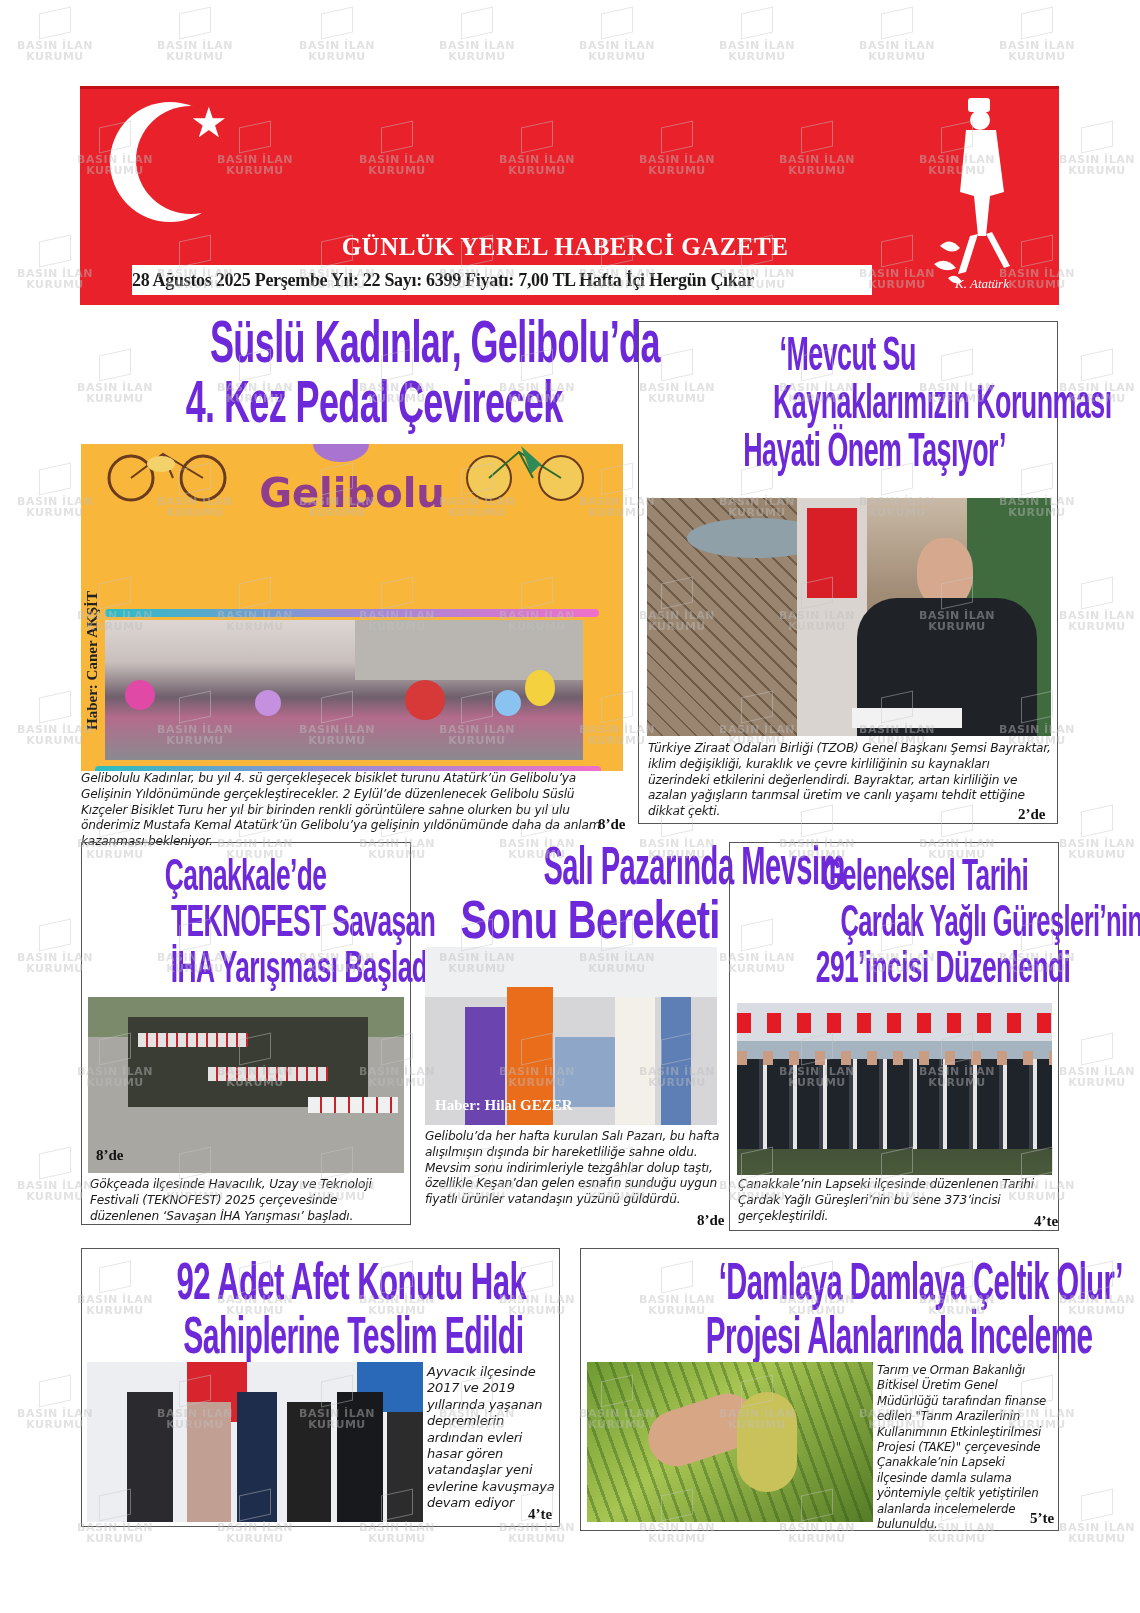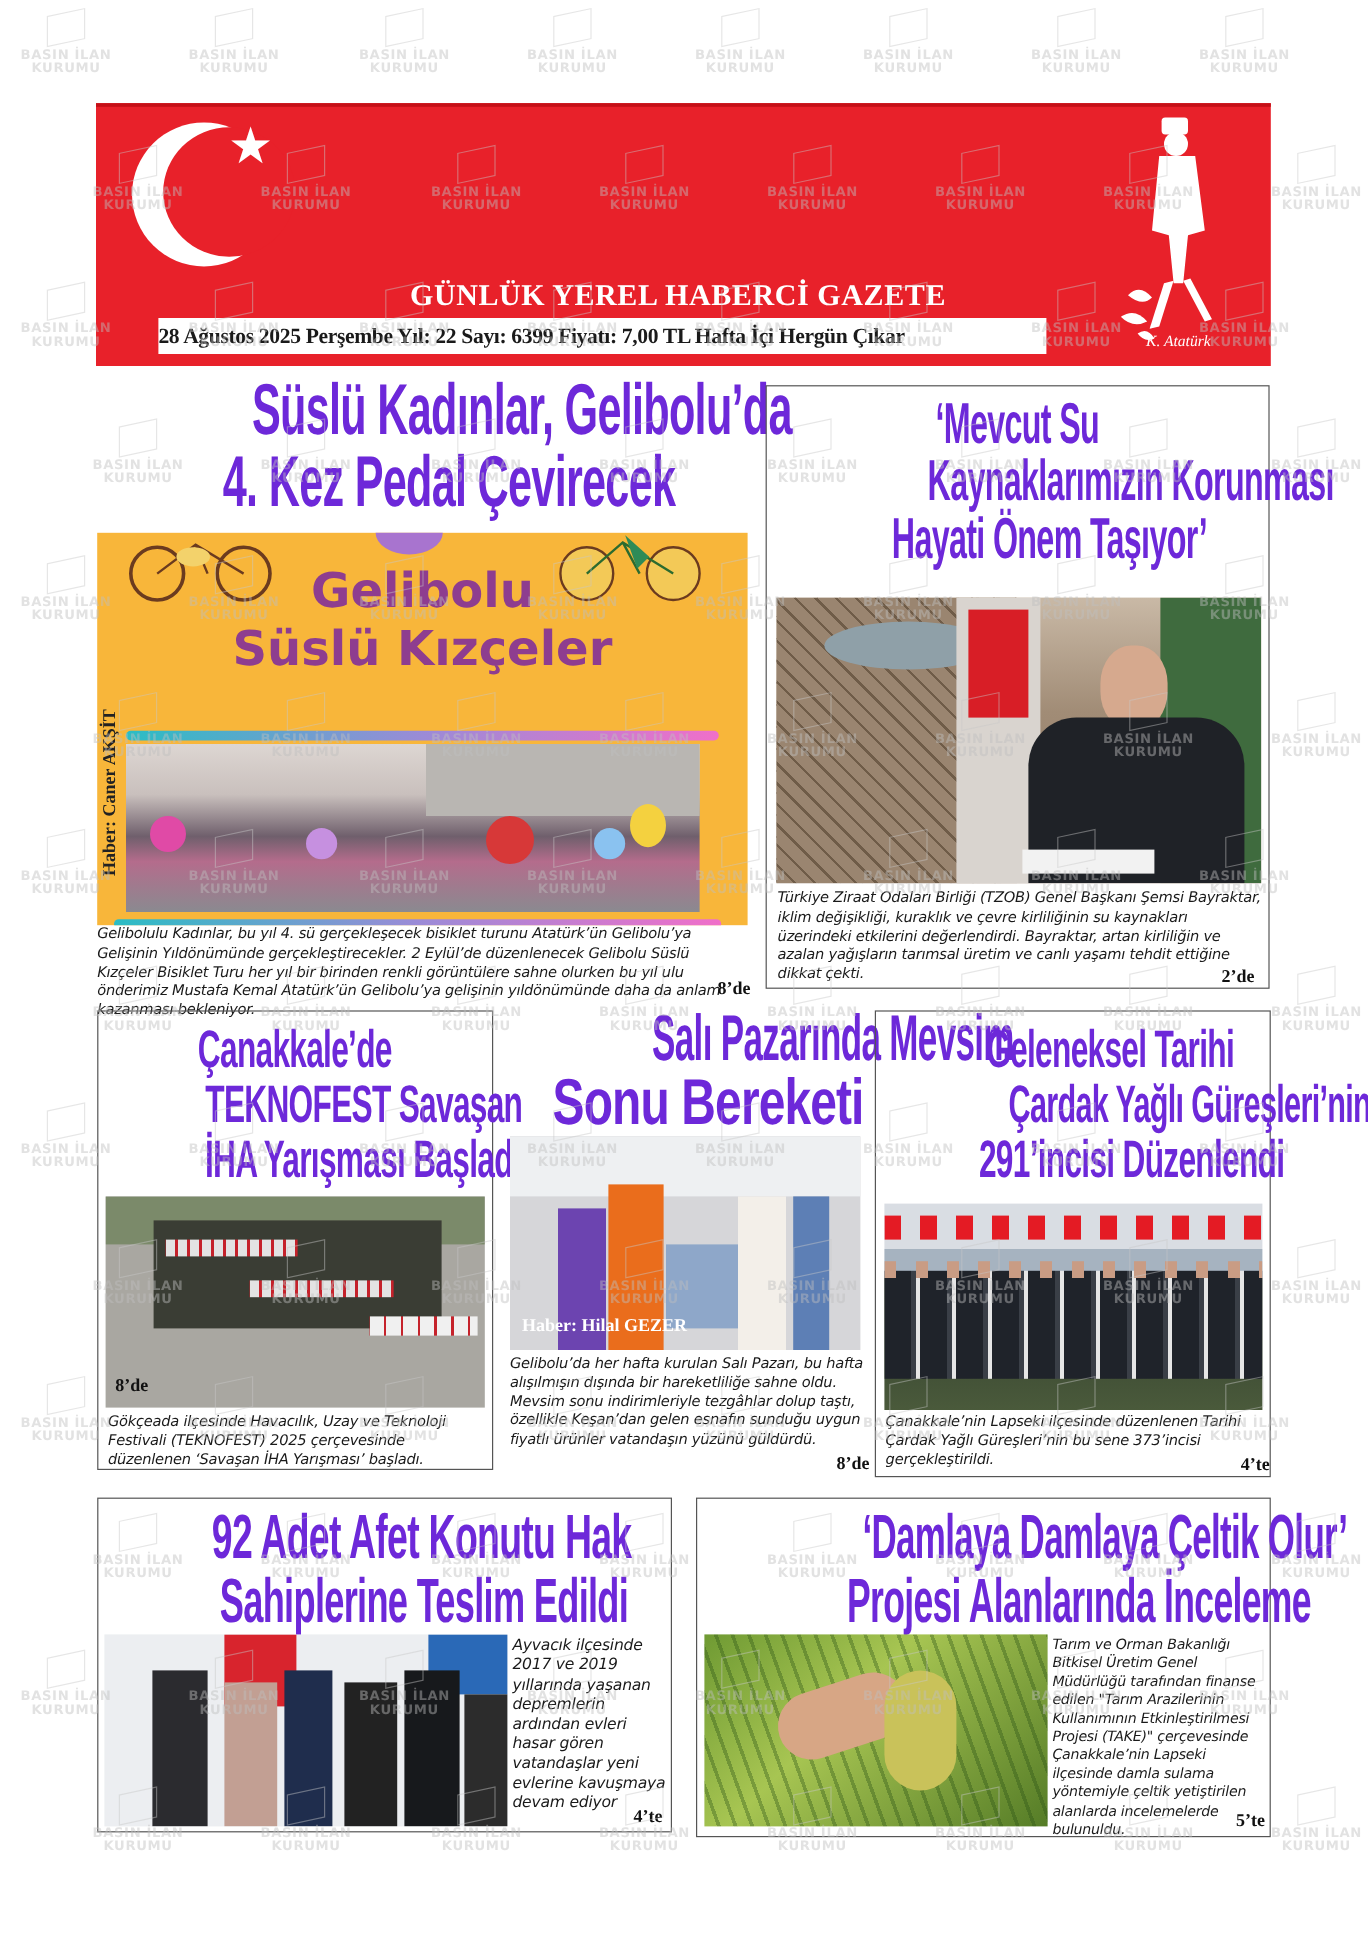--- a/index.html
+++ b/index.html
@@ -122,21 +122,20 @@
     </svg>
     <svg style="position:absolute; left:380px; top:0px;" width="130" height="60" viewBox="0 0 130 60">
       <circle cx="28" cy="34" r="22" fill="#f3c957" stroke="#6b3b1f" stroke-width="2"></circle>
       <circle cx="100" cy="34" r="22" fill="#f3c957" stroke="#6b3b1f" stroke-width="2"></circle>
       <path d="M28 34 L58 8 L100 34 M58 8 L72 34" stroke="#2c6b2f" stroke-width="2" fill="none"></path>
       <path d="M60 2 L80 20 L70 30 Z" fill="#2e8b57"></path>
     </svg>
     <div style="position:absolute; left:232px; top:-18px; width:56px; height:36px; border-radius:50%; background:#a874cf;"></div>
     <div style="position:absolute; left:0; top:25px; width:100%; text-align:center; color:#8e3d8f; font-family:'DejaVu Sans',sans-serif; font-weight:bold; font-size:40px; line-height:48px;">
       <div>Gelibolu</div>
-      <div>Süslü Kızçeler</div>
     </div>
     <div style="position:absolute; left:24px; top:165px; width:494px; height:8px; border-radius:4px; background:linear-gradient(90deg,#2bbdc4,#9b8bd7,#f06fc9);"></div>
     <div style="position:absolute; left:24px; top:176px; width:478px; height:140px; background:linear-gradient(180deg,#ddd6d2 0%,#c9c0bd 30%,#6f5f6c 55%,#b46c8c 70%,#8a8a90 100%);">
       <div style="position:absolute; left:250px; top:0; width:228px; height:60px; background:#b9b6b2;"></div>
       <div style="position:absolute; left:20px; top:60px; width:30px; height:30px; border-radius:50%; background:#e04aa6;"></div>
       <div style="position:absolute; left:150px; top:70px; width:26px; height:26px; border-radius:50%; background:#c690e0;"></div>
       <div style="position:absolute; left:300px; top:60px; width:40px; height:40px; border-radius:50%; background:#d73838;"></div>
       <div style="position:absolute; left:420px; top:50px; width:30px; height:36px; border-radius:50%; background:#f4d13f;"></div>
       <div style="position:absolute; left:390px; top:70px; width:26px; height:26px; border-radius:50%; background:#8ac2f0;"></div>
     </div>

